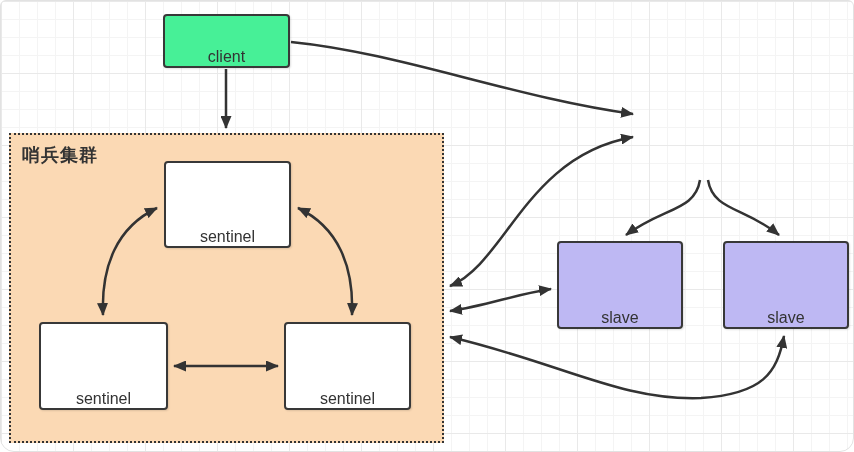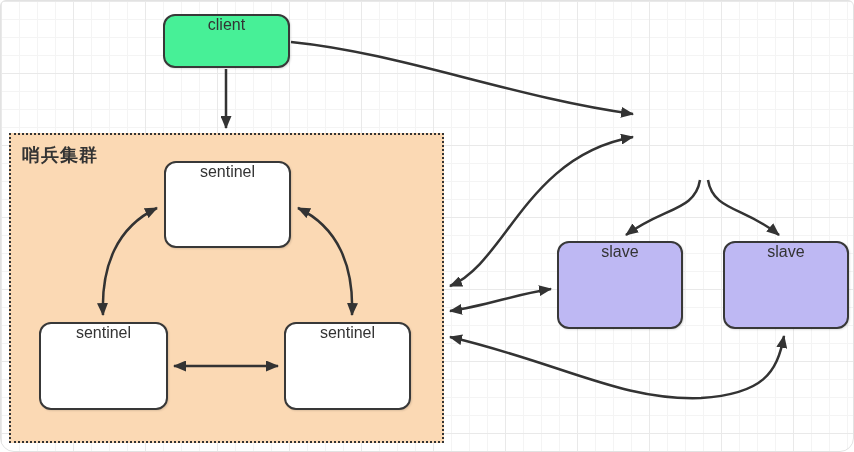--- a/index.html
+++ b/index.html
@@ -35,24 +35,24 @@
   }
   svg.edges{
     position:absolute;
     top:0;left:0;
     z-index:2;
     pointer-events:none;
   }
   .node{
     position:absolute;
     border:2px solid #383838;
-    border-radius:12px;
+    border-radius:4px;
     box-sizing:border-box;
     display:flex;
-    align-items:flex-start;
+    align-items:flex-end;
     justify-content:center;
     font-size:16px;
     color:#333;
     z-index:3;
     box-shadow:1px 1px 2px rgba(0,0,0,0.12);
   }
   
   #n-client        {left:162px; top:13px;  width:127px; height:54px;}
   #n-master        {left:638px; top:88px;  width:130px; height:90px;}
   #n-slave-left    {left:556px; top:240px; width:126px; height:88px;}

